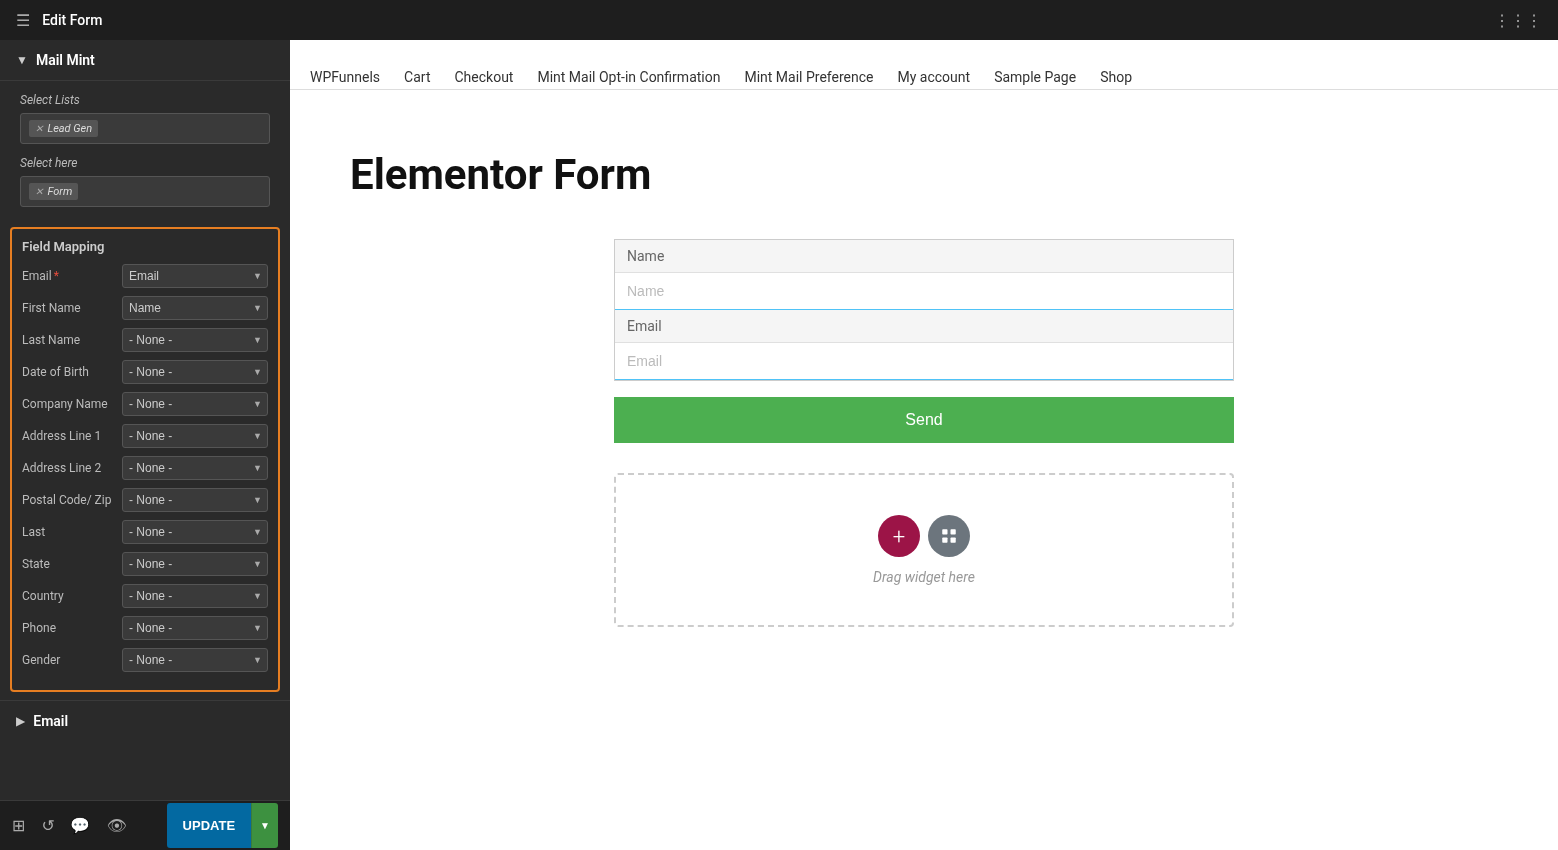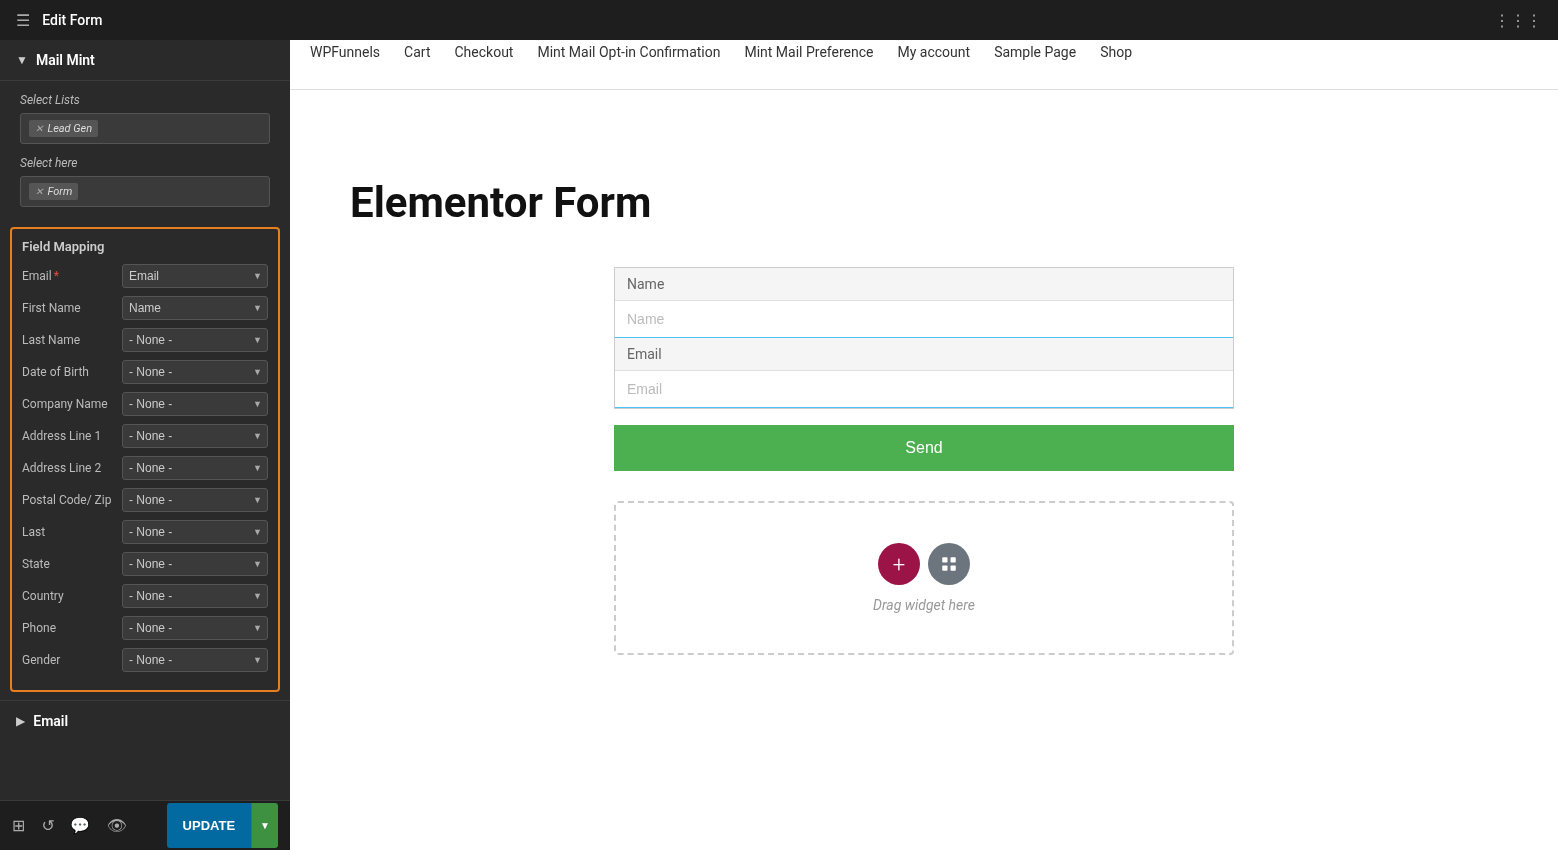--- a/index.html
+++ b/index.html
@@ -173,21 +173,21 @@
       background: #f0f0f1;
       overflow: hidden;
     }
 
     
     .nav-bar {
       height: 50px;
       background: #fff;
       border-bottom: 1px solid #ddd;
       display: flex;
-      align-items: flex-start;
+      align-items: flex-end;
       padding: 0 20px;
       gap: 24px;
       flex-shrink: 0;
       overflow-x: auto;
     }
     .nav-item {
       color: #333;
       font-size: 14px;
       cursor: pointer;
       white-space: nowrap;
@@ -206,21 +206,20 @@
       padding: 60px 20px 40px;
     }
 
     .form-title {
       font-size: 42px;
       font-weight: 700;
       color: #111;
       margin-bottom: 40px;
       align-self: flex-start;
       margin-left: 40px;
-      margin-top: 28px;
     }
 
     
     .elementor-form-wrapper {
       width: 620px;
       margin-bottom: 30px;
     }
 
     .form-fields-container {
       border: 1px solid #ccc;

